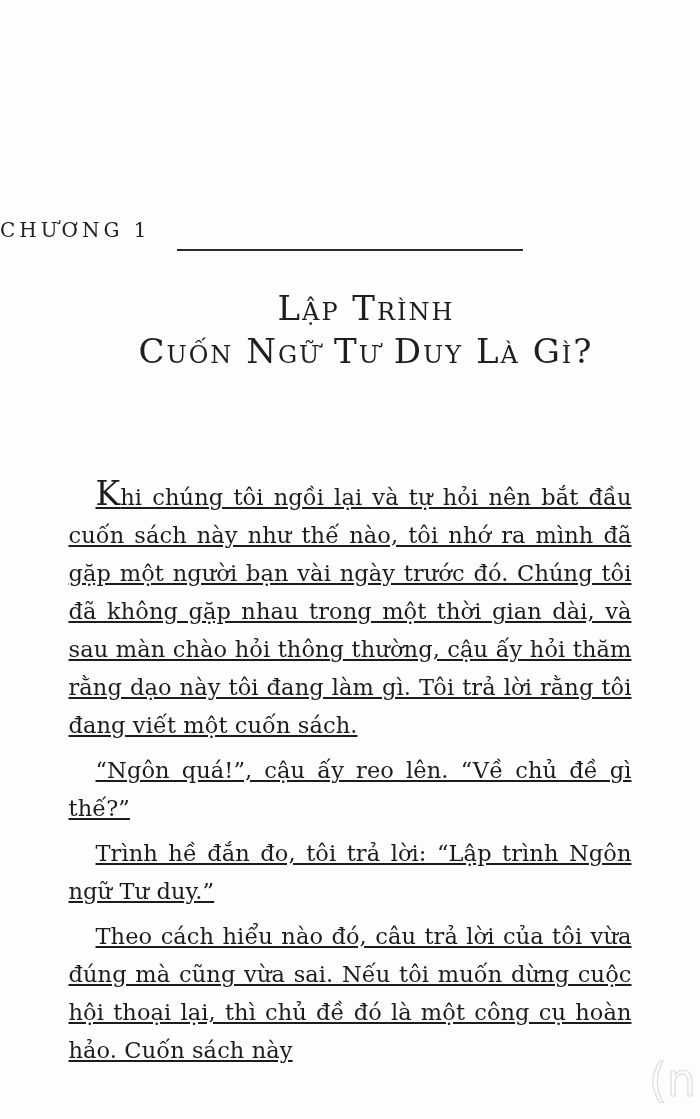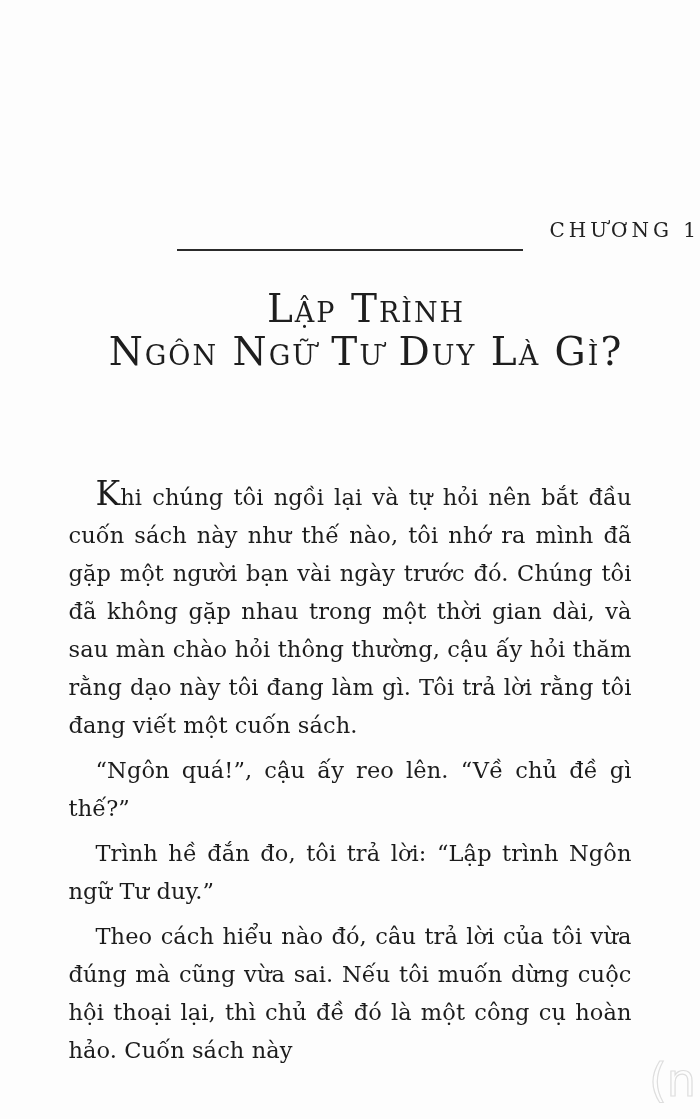--- a/index.html
+++ b/index.html
@@ -12,58 +12,59 @@
     width: 700px;
     height: 1119px;
     margin: 0 auto;
     background: #fdfdfd;
     color: #1c1c1c;
     font-family: "DejaVu Serif", "Liberation Serif", serif;
     overflow: hidden;
   }
   .chapter-header {
     padding-top: 218px;
-    text-align: right;
+    text-align: left;
   }
   .chapter-label {
     font-size: 20px;
     letter-spacing: 4px;
     color: #222222;
   }
   .chapter-rule {
     width: 346px;
     border: none;
     border-top: 2px solid #2b2b2b;
     margin: 7px auto 0 auto;
   }
   .title {
     margin: 36px 0 0 0;
     text-align: center;
     font-weight: normal;
     font-variant: small-caps;
-    font-size: 39px;
+    font-size: 34px;
     line-height: 43px;
     letter-spacing: 2px;
     color: #1e1e1e;
     padding-left: 32px;
   }
   .title .title-line {
     display: block;
   }
   .body-text {
     margin: 104px auto 0 auto;
     width: 563px;
     text-align: justify;
     font-size: 22.5px;
     line-height: 38px;
     letter-spacing: 0.1px;
   }
   .para {
     margin: 0 0 7px 0;
     text-indent: 27px;
+    text-decoration: underline;
   }
   .para.drop-cap::first-letter {
     font-size: 33px;
     line-height: 1;
   }
   .watermark {
     position: absolute;
     right: 4px;
     bottom: 12px;
     font-size: 46px;
@@ -80,21 +81,21 @@
 
 <div class="page">
 
   <header class="chapter-header">
     <div class="chapter-label">CHƯƠNG 1</div>
     <hr class="chapter-rule">
   </header>
 
   <h1 class="title">
     <span class="title-line">Lập Trình</span>
-    <span class="title-line">Ngôn Ngữ Tư Duy Là Gì?</span>
+    <span class="title-line">Cuốn Ngữ Tư Duy Là Gì?</span>
   </h1>
 
   <main class="body-text">
     <p class="para drop-cap">Khi chúng tôi ngồi lại và tự hỏi nên bắt đầu cuốn sách này như thế nào, tôi nhớ ra mình đã gặp một người bạn vài ngày trước đó. Chúng tôi đã không gặp nhau trong một thời gian dài, và sau màn chào hỏi thông thường, cậu ấy hỏi thăm rằng dạo này tôi đang làm gì. Tôi trả lời rằng tôi đang viết một cuốn sách.</p>
     <p class="para">“Ngôn quá!”, cậu ấy reo lên. “Về chủ đề gì thế?”</p>
     <p class="para">Trình hề đắn đo, tôi trả lời: “Lập trình Ngôn ngữ Tư duy.”</p>
     <p class="para">Theo cách hiểu nào đó, câu trả lời của tôi vừa đúng mà cũng vừa sai. Nếu tôi muốn dừng cuộc hội thoại lại, thì chủ đề đó là một công cụ hoàn hảo. Cuốn sách này</p>
   </main>
 
   <div class="watermark">(n</div>

